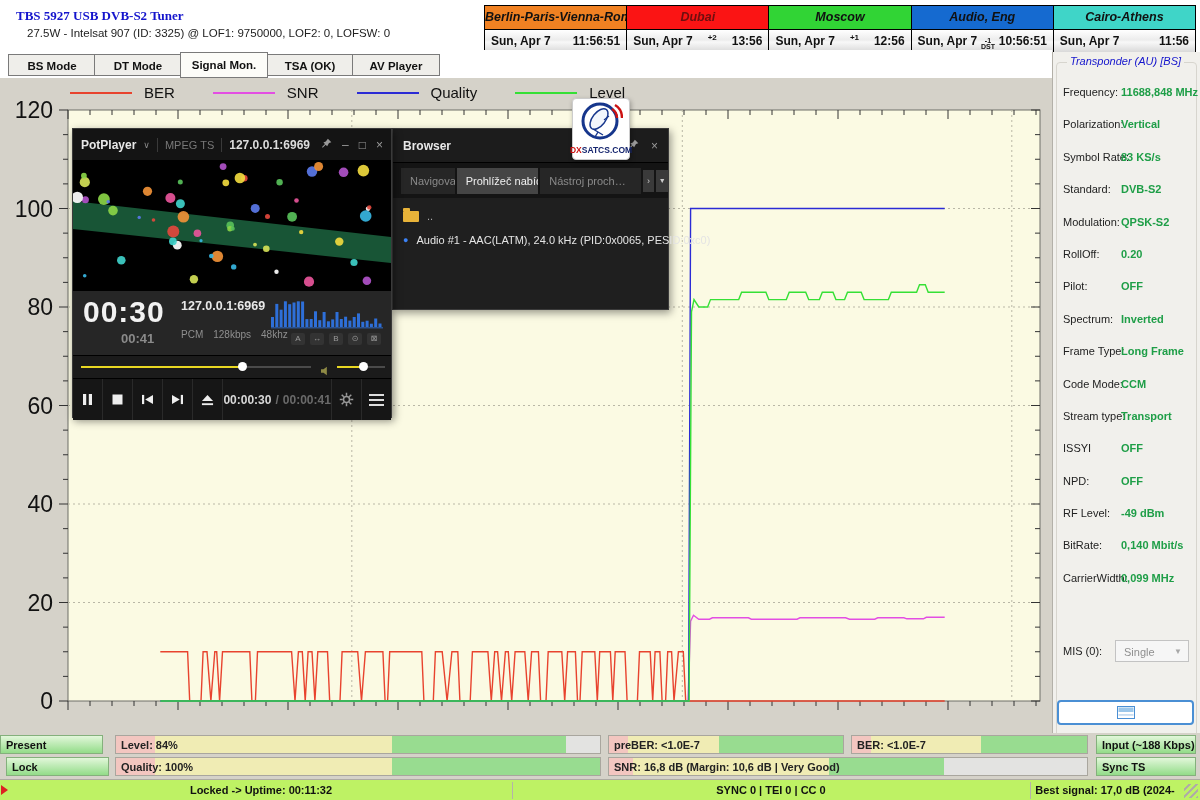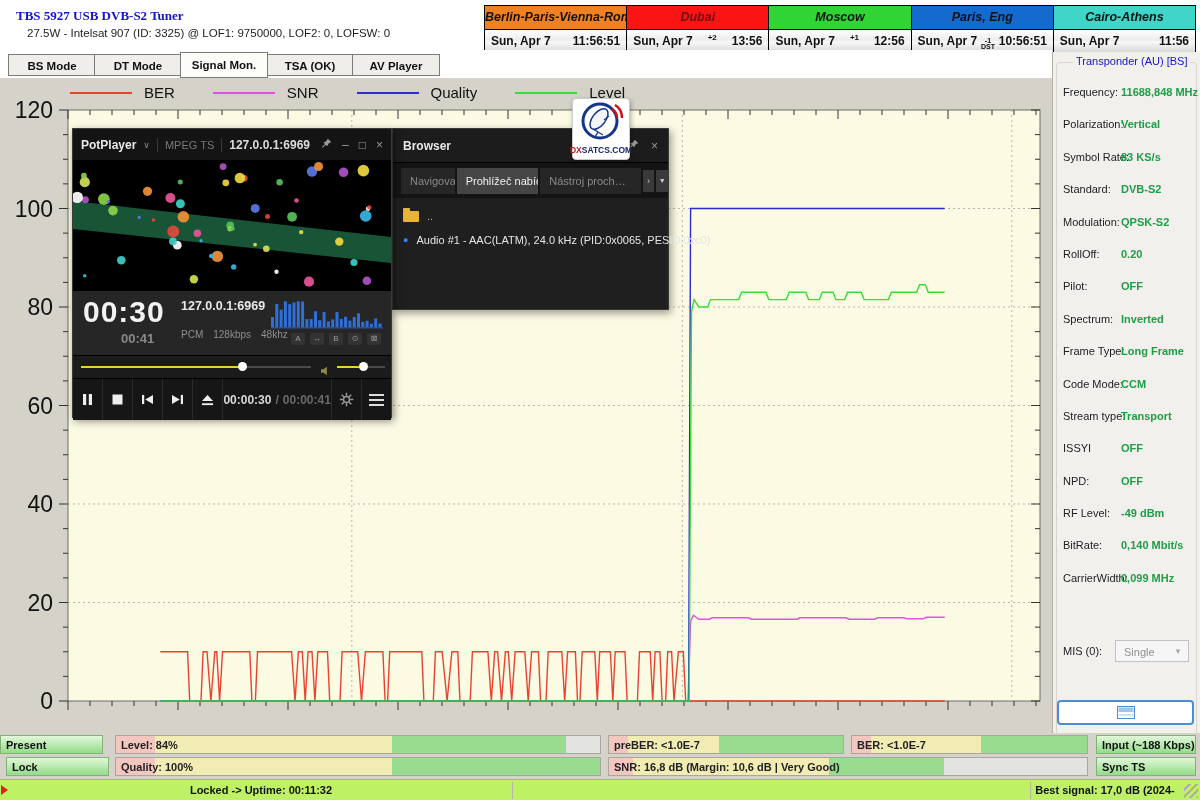--- a/index.html
+++ b/index.html
@@ -91,21 +91,21 @@
 
   
   .logo{position:absolute;left:572px;top:98px;width:56px;height:60px;background:#fff;border:1px solid #ccc;border-radius:4px;
         z-index:9;display:flex;flex-direction:column;align-items:center;box-shadow:1px 2px 5px rgba(0,0,0,.3);}
   .logo-text{font-size:8.5px;font-weight:bold;letter-spacing:0;line-height:10px;}
   .logo-text .dx{color:#cc1111;} .logo-text .rest{color:#15256e;}
 
   
   .sidebar{position:absolute;left:1052px;top:52px;width:148px;height:727px;background:#f1f0ec;border-left:1px solid #b3b0a8;box-sizing:border-box;}
   .gbox{position:absolute;left:3px;top:10px;width:139px;height:678px;border:1px solid #d7d5ce;border-radius:4px;}
-  .gbox-label{position:absolute;left:20px;top:3px;background:#f1f0ec;padding:0 3px;font-size:11px;color:#1414cc;z-index:2;}
+  .gbox-label{position:absolute;left:14px;top:3px;background:#f1f0ec;padding:0 3px;font-size:11px;color:#1414cc;z-index:2;font-style:italic;}
   .tp-fields{position:absolute;left:0;top:26px;width:148px;}
   .tp-row{height:32.4px;position:relative;}
   .tp-label{position:absolute;left:10px;top:8px;font-size:11px;color:#222;}
   .tp-value{position:absolute;left:68px;top:8px;font-size:11px;font-weight:bold;}
   .mis-row{position:absolute;left:0;top:588px;width:148px;height:24px;}
   .mis-label{position:absolute;left:10px;top:5px;font-size:11px;color:#222;}
   .mis-dd{position:absolute;left:62px;top:0;width:74px;height:22px;border:1px solid #c3c3c3;background:#f6f6f6;
           font-size:11px;color:#8f8f8f;line-height:22px;padding-left:8px;box-sizing:border-box;cursor:default;}
   .mis-dd .dd-ar{position:absolute;right:6px;top:0;font-size:8px;color:#a8a8a8;}
   .side-btn{position:absolute;left:4px;top:648px;width:137px;height:25px;background:#fff;border:2px solid #4a8fd4;border-radius:4px;
@@ -153,21 +153,21 @@
       </div>
       <div class="clock-col">
         <div class="clock-city" style="background: rgb(49, 212, 53);">Moscow</div>
         <div class="clock-times">
           <span class="clock-date">Sun, Apr 7</span>
           <span class="clock-off">+1</span>
           <span class="clock-time">12:56</span>
         </div>
       </div>
       <div class="clock-col">
-        <div class="clock-city" style="background: rgb(21, 106, 208);">Paris, Eng</div>
+        <div class="clock-city" style="background: rgb(21, 106, 208);">Audio, Eng</div>
         <div class="clock-times">
           <span class="clock-date">Sun, Apr 7</span>
           <span class="clock-off" style="margin-top: 0px;"><span class="stack">
               <span>-1</span>
               <span>DST</span>
             </span></span>
           <span class="clock-time">10:56:51</span>
         </div>
       </div>
       <div class="clock-col">
@@ -687,18 +687,19 @@
     <div class="badge" style="left:6px;top:24px;width:103px">Lock</div>
     <div class="pbar" style="left: 115px; top: 24px; width: 486px; background: linear-gradient(to right, rgb(243, 198, 192) 0%, rgb(243, 198, 192) 8%, rgb(240, 236, 180) 8%, rgb(240, 236, 180) 57%, rgb(152, 220, 144) 57%, rgb(152, 220, 144) 100%);">Quality: 100%</div>
     <div class="pbar" style="left: 608px; top: 24px; width: 480px; background: linear-gradient(to right, rgb(243, 198, 192) 0%, rgb(243, 198, 192) 5%, rgb(240, 236, 180) 5%, rgb(240, 236, 180) 46%, rgb(152, 220, 144) 46%, rgb(152, 220, 144) 70%, rgb(227, 227, 225) 70%, rgb(227, 227, 225) 100%);">SNR: 16,8 dB (Margin: 10,6 dB | Very Good)</div>
     <div class="badge" style="left:1096px;top:24px;width:100px">Sync TS</div>
   </div>
 
   <div class="statusbar">
     <span class="sb-flag"></span>
     <div class="sb-sec" style="left:10px;width:502px">Locked -&gt; Uptime: 00:11:32</div>
     <div class="sb-div" style="left:512px"></div>
+    <div class="sb-sec" style="left:512px;width:518px">SYNC 0 | TEI 0 | CC 0</div>
     <div class="sb-div" style="left:1030px"></div>
     <div class="sb-sec" style="left:1030px;width:150px">Best signal: 17,0 dB (2024-04-07 11:56)</div>
     <div class="grip"></div>
   </div>
 
 </div>
 
 </body></html>

